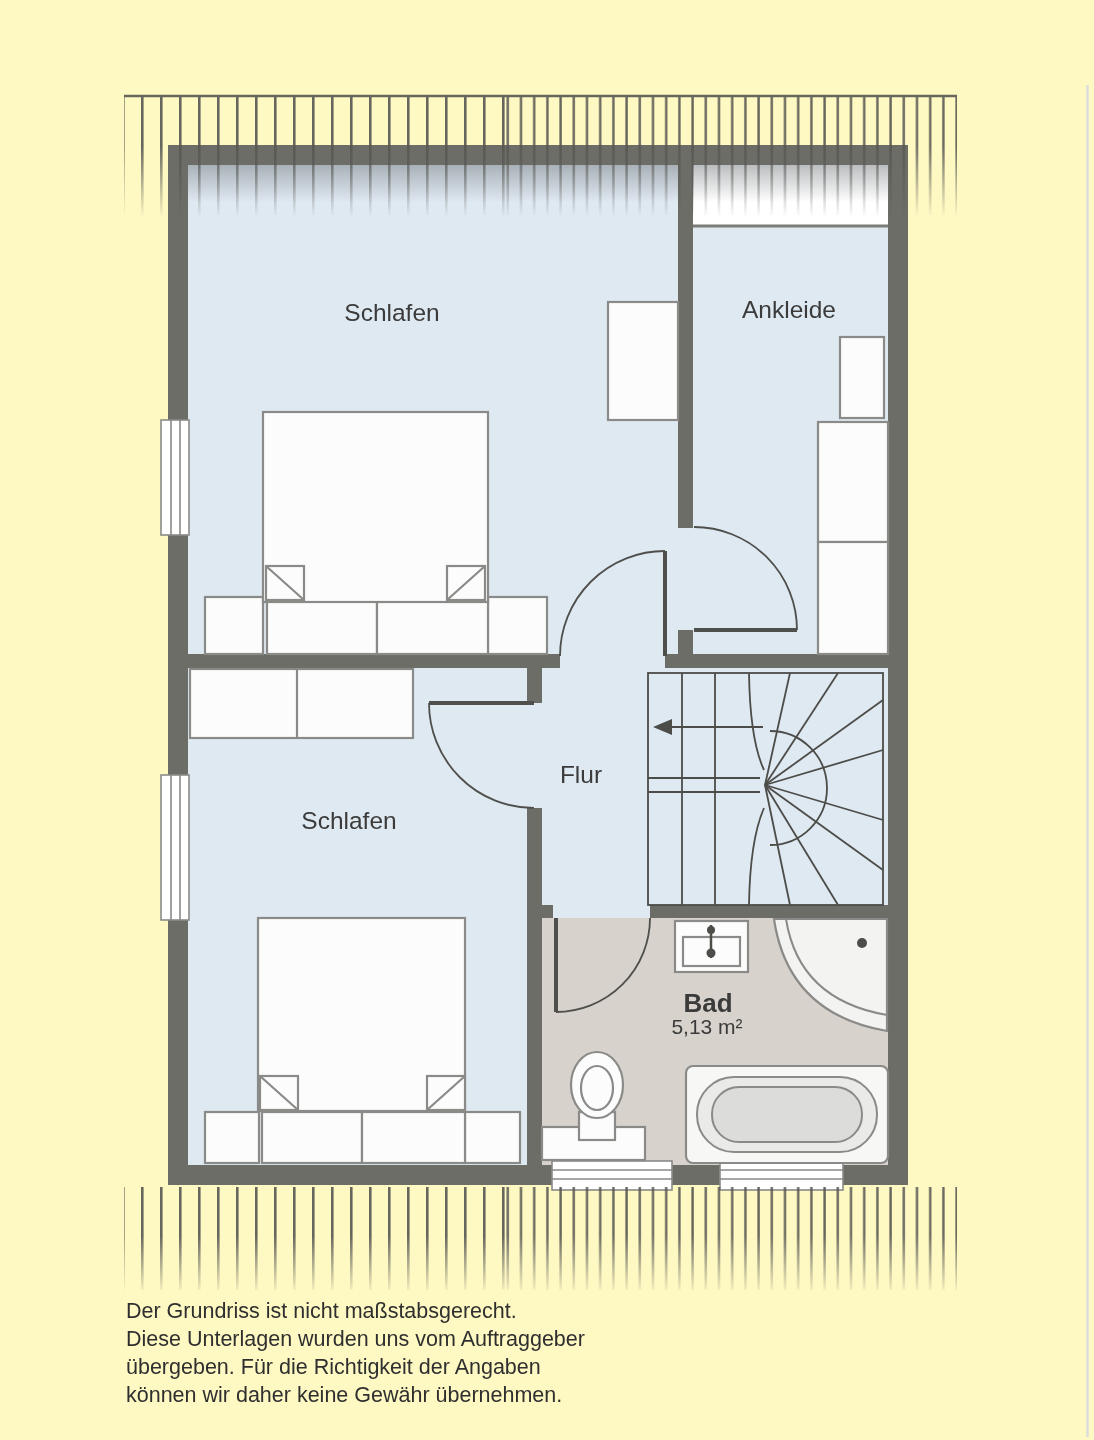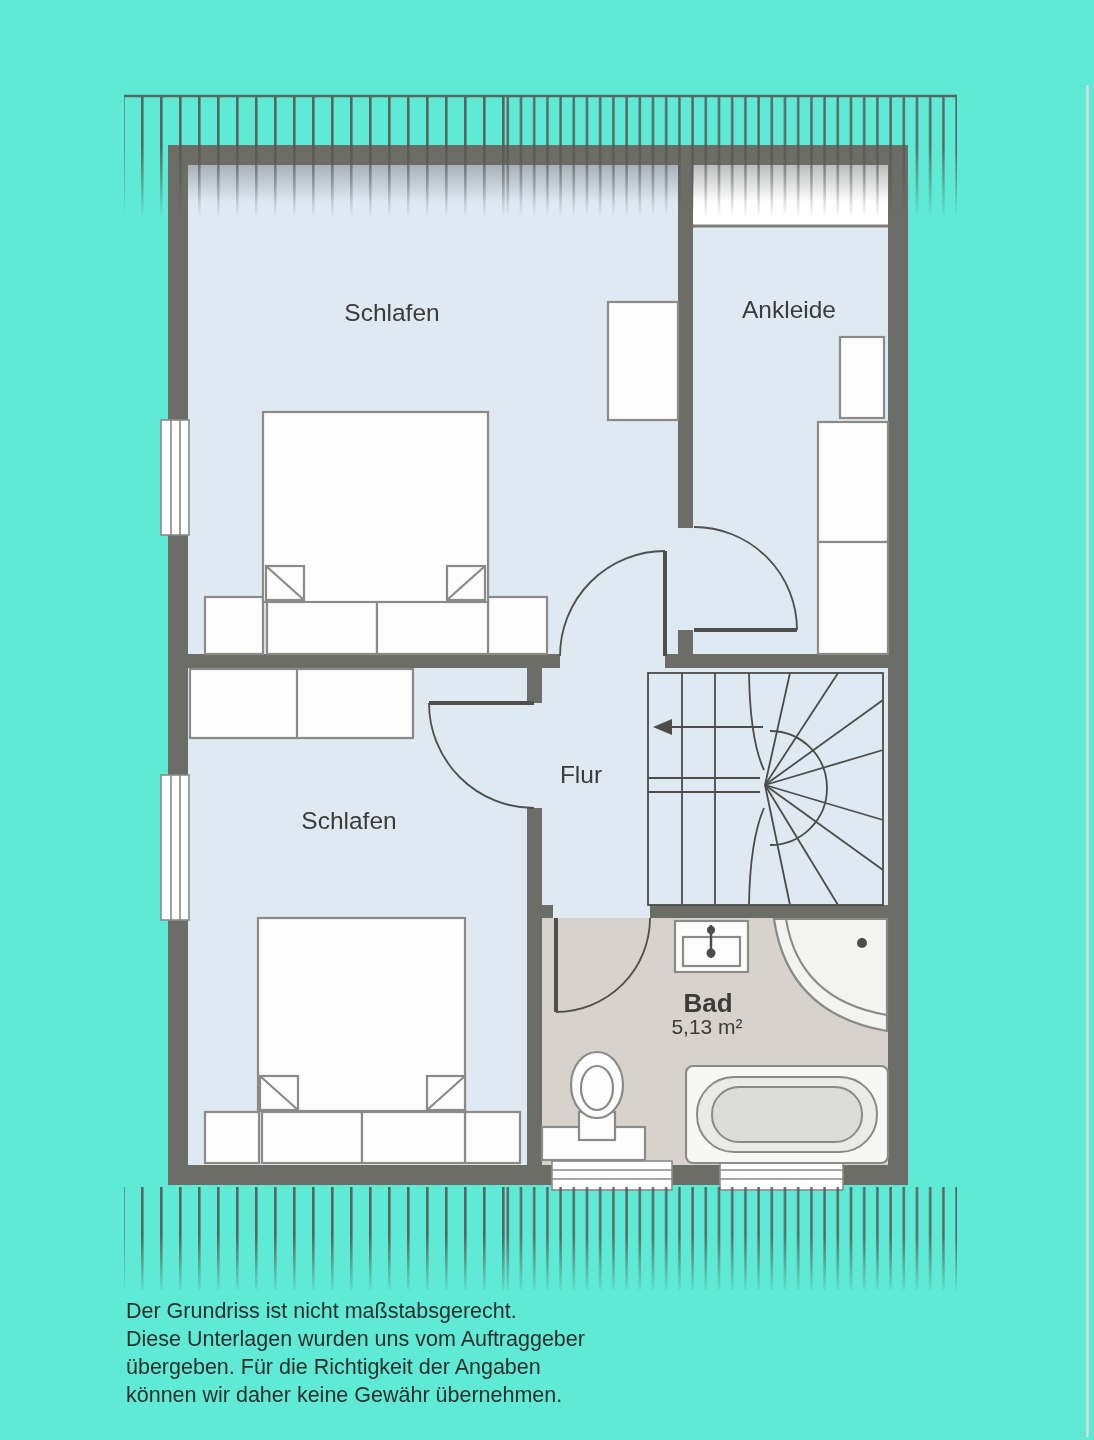--- a/index.html
+++ b/index.html
@@ -8,21 +8,21 @@
     --c-bath:#d8d2cc;
     --c-furniture_stroke:#8a8a88;
     --c-furniture_fill:#fcfcfc;
     --c-door_stroke:#4f4f4c;
     --c-stair_stroke:#4c4c49;
     --c-hatch:#575753;
     --c-label_text:#3b3b3b;
     --c-disclaimer_text:#2f2f2f;
   }
   html,body{margin:0;padding:0;background:#ffffff;}
-  .page{width:1094px;height:1440px;position:relative;background:#5eead4;overflow:hidden;}
+  .page{width:1094px;height:1440px;position:relative;background:#fef9c3;overflow:hidden;}
   svg{display:block;}
   text{font-family:"Liberation Sans","DejaVu Sans",sans-serif;}
   .lbl{fill:var(--c-label_text,#3b3b3b);font-size:24.5px;}
   .lbl-bold{fill:var(--c-label_text,#3b3b3b);font-size:26px;font-weight:bold;}
   .lbl-small{fill:var(--c-label_text,#3b3b3b);font-size:21px;}
   .disc{fill:var(--c-disclaimer_text,#2f2f2f);font-size:21.5px;}
   .wall{fill:var(--c-wall,#6d6d67);}
   .furn{fill:var(--c-furniture_fill,#fcfcfc);stroke:var(--c-furniture_stroke,#8a8a88);stroke-width:2.2;}
   .furnline{stroke:var(--c-furniture_stroke,#8a8a88);stroke-width:2.2;fill:none;}
   .doorleaf{stroke:var(--c-door_stroke,#4f4f4c);stroke-width:4;fill:none;}

